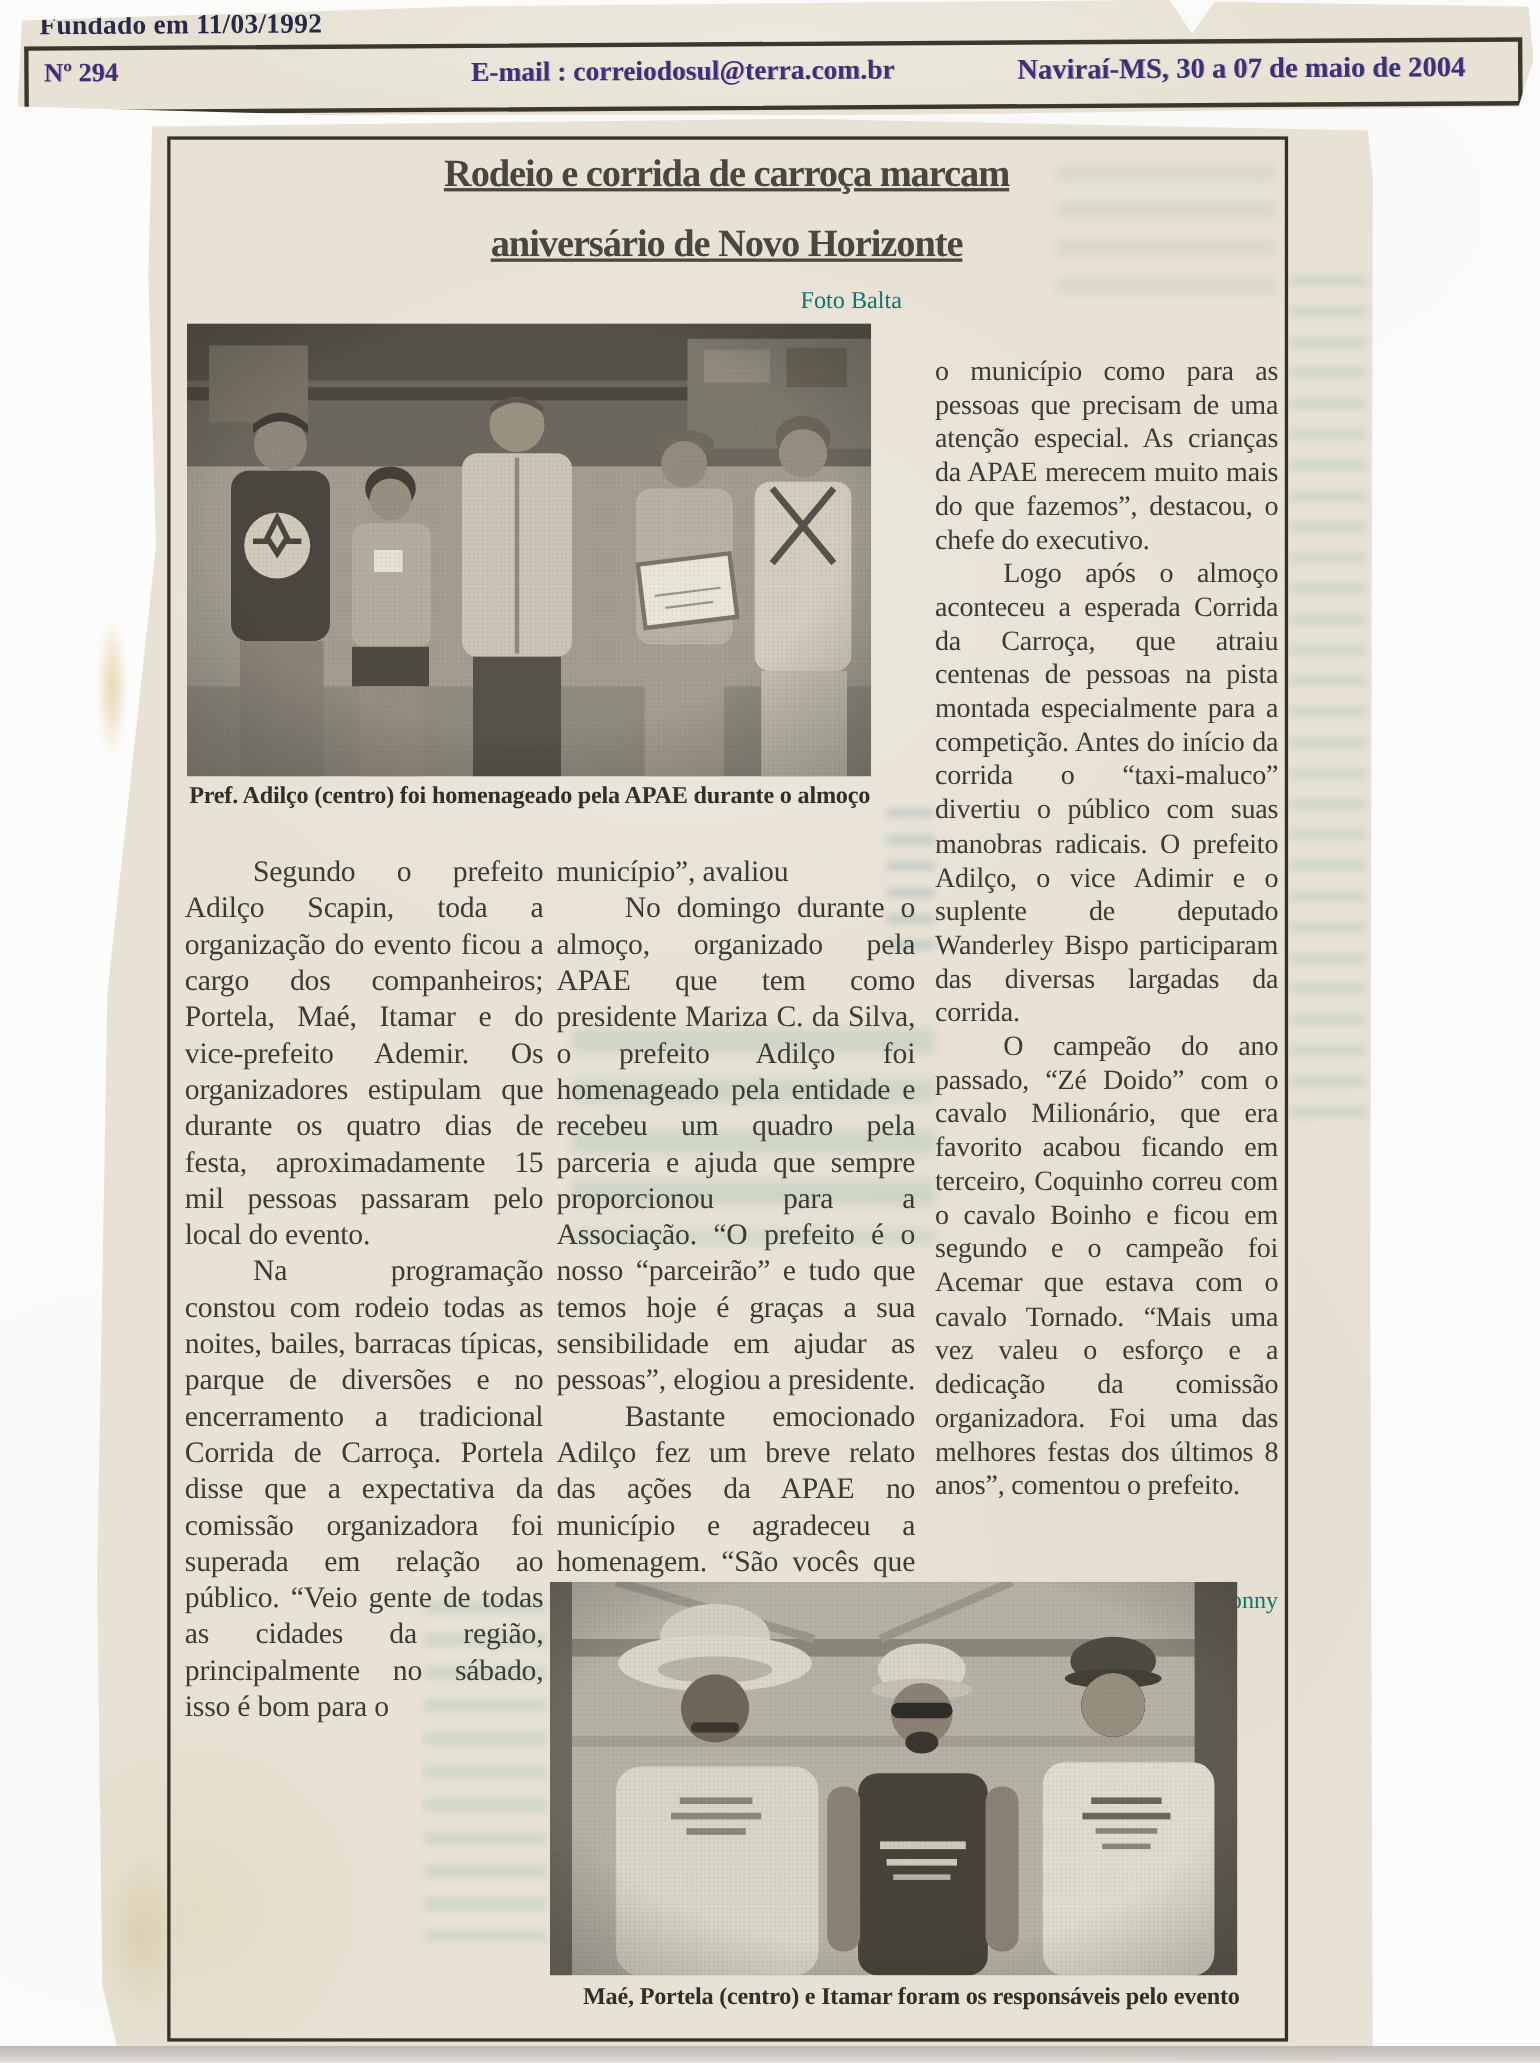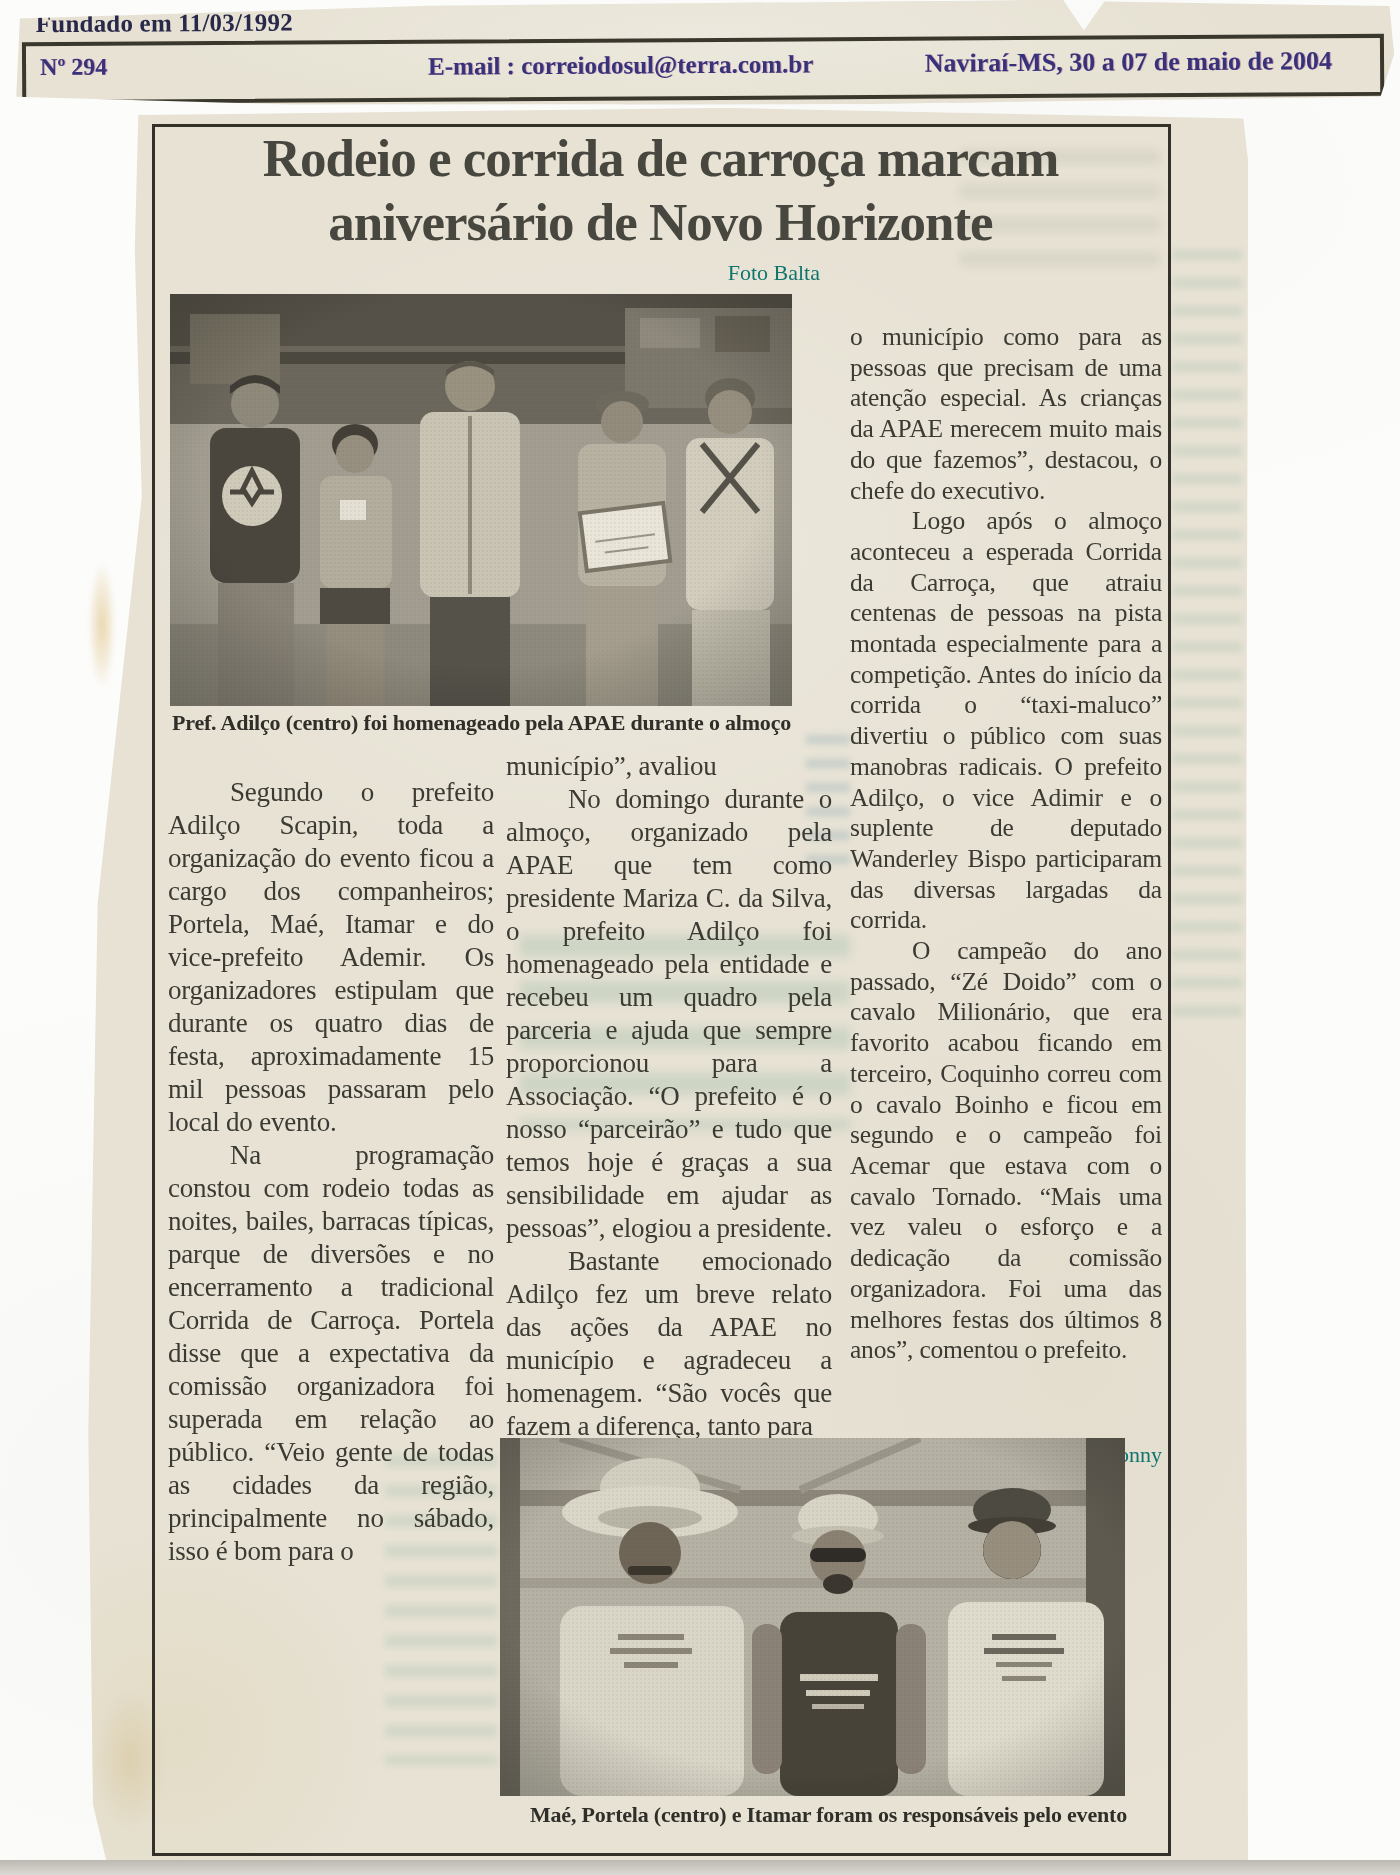--- a/index.html
+++ b/index.html
@@ -64,22 +64,23 @@
     z-index:2;
   }
   .article-border{
     position:absolute;left:152px;top:124px;width:1013px;height:1726px;
     border:3px solid #33312a;z-index:4;pointer-events:none;
   }
   
   .headline{
     position:absolute;left:168px;top:126px;width:985px;
     text-align:center;font-weight:bold;color:#48473f;
-    font-size:53px;line-height:64px;letter-spacing:-1px;
+    font-size:35px;line-height:64px;letter-spacing:-1px;
     z-index:5;
+    text-decoration:underline;
   }
   .credit{
     position:absolute;font-size:22px;font-weight:normal;color:#0f766e;z-index:5;
   }
   .credit-1{left:520px;top:260px;width:300px;text-align:right;}
   .credit-2{left:860px;top:1398px;width:302px;text-align:right;margin-top:44px;}
   
   .photo{position:absolute;z-index:5;overflow:hidden;}
   .photo-1{left:170px;top:294px;width:622px;height:412px;}
   .photo-2{left:500px;top:1438px;width:625px;height:358px;}
@@ -89,21 +90,21 @@
     white-space:nowrap;z-index:5;letter-spacing:-0.2px;
   }
   .caption-1{left:172px;top:710px;}
   .caption-2{left:530px;top:1802px;}
   
   .col{
     position:absolute;color:#3b3a33;z-index:5;overflow:hidden;
     font-size:27px;line-height:33px;letter-spacing:-0.2px;margin-top:28px;
   }
   .col-1{left:168px;top:748px;width:326px;height:1096px;}
-  .col-2{left:506px;top:722px;width:326px;height:690px;}
+  .col-2{left:506px;top:748px;width:326px;height:690px;}
   .col-3{left:850px;top:294px;width:312px;height:1104px;font-size:25.5px;line-height:30.7px;}
   .para{margin:0;text-align:justify;text-indent:62px;hyphens:auto;}
   .para-cont{text-indent:0;}
   
   .smudge{position:absolute;z-index:2;filter:blur(3px);pointer-events:none;}
   .smudge-right-margin{
     left:1172px;top:250px;width:70px;height:780px;
     background:repeating-linear-gradient(180deg, rgba(70,140,115,0.12) 0 10px, transparent 10px 28px);
   }
   .smudge-ghost-headline{

